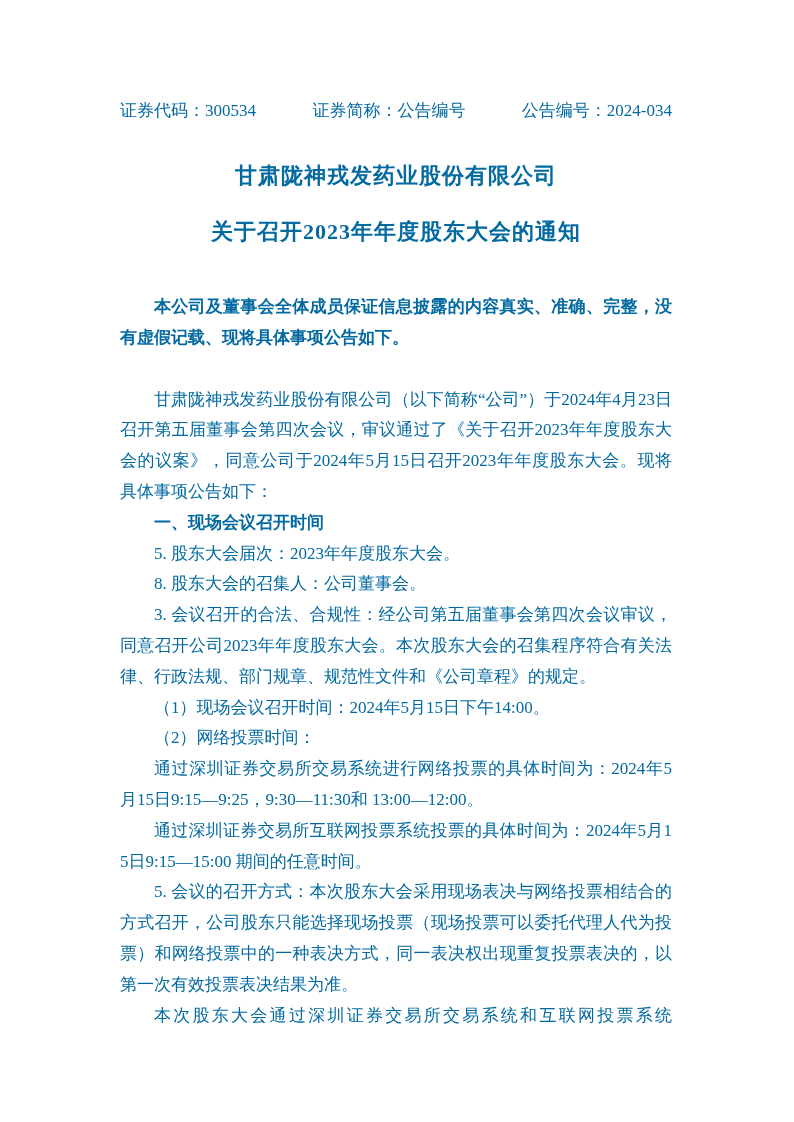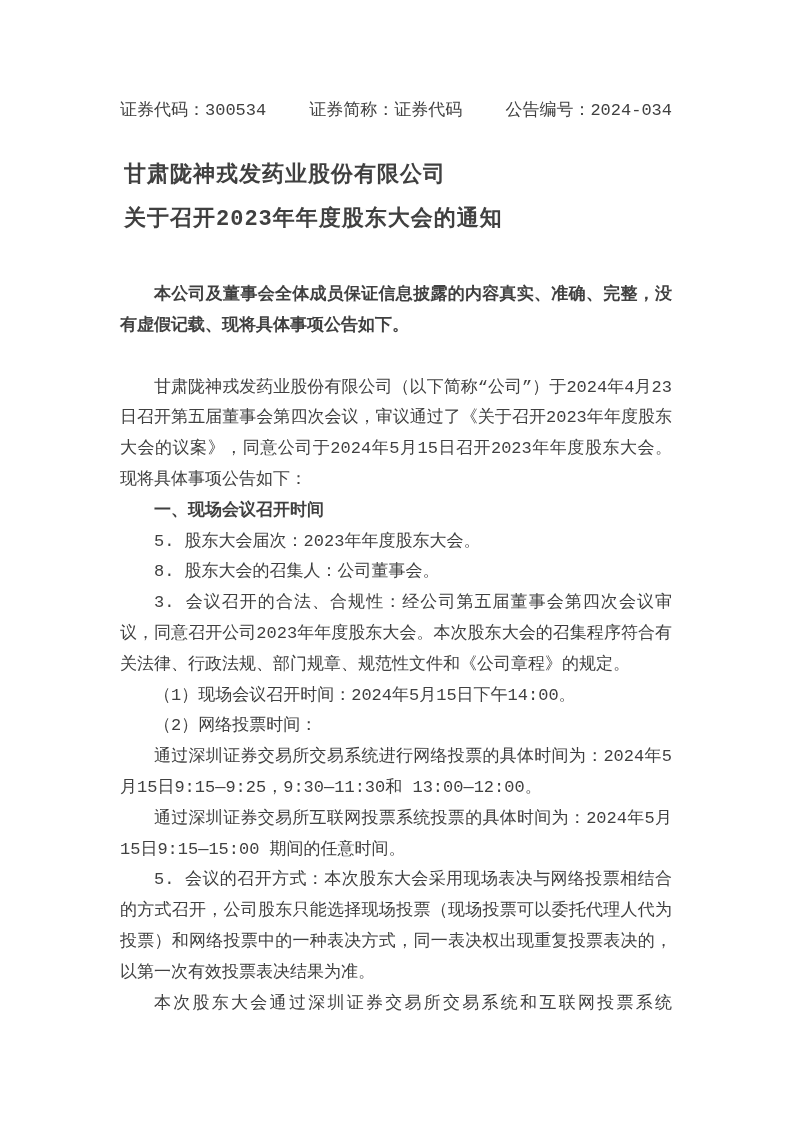--- a/index.html
+++ b/index.html
@@ -6,41 +6,41 @@
     margin: 0;
     padding: 0;
     background: #ffffff;
   }
   .page {
     position: relative;
     width: 794px;
     height: 1122px;
     margin: 0 auto;
     background: #ffffff;
-    color: #404040;
+    color: #0369a1;
     box-sizing: border-box;
     padding: 96px 122px 0 120px;
-    font-family: Liberation Mono, monospace;
+    font-family: Liberation Serif, serif;
     overflow: hidden;
   }
   .header-row {
     display: flex;
     justify-content: space-between;
     align-items: baseline;
     font-size: 17px;
     line-height: 30px;
     margin-bottom: 30px;
     white-space: nowrap;
   }
   .doc-title {
-    margin: 4px;
+    margin: 16px;
     font-size: 22px;
     line-height: 40px;
     font-weight: bold;
-    text-align: left;
+    text-align: center;
     letter-spacing: 1px;
   }
   .doc-title.subject {
     margin-bottom: 40px;
   }
   .body-text p {
     margin: 0;
     font-size: 17px;
     line-height: 30.8px;
     text-align: justify;
@@ -57,21 +57,21 @@
     text-align-last: justify;
   }
 </style>
 </head>
 <body>
 
 <div class="page">
 
   <div class="header-row">
     <span><span>证券代码：</span><span>300534</span></span>
-    <span><span>证券简称：</span><span>证券代码</span></span>
+    <span><span>证券简称：</span><span>公告编号</span></span>
     <span><span>公告编号：</span><span>2024-034</span></span>
   </div>
 
   <h1 class="doc-title">甘肃陇神戎发药业股份有限公司</h1>
   <h2 class="doc-title subject">关于召开2023年年度股东大会的通知</h2>
 
   <div class="body-text">
       <p class="bold gap-after">本公司及董事会全体成员保证信息披露的内容真实、准确、完整，没有虚假记载、现将具体事项公告如下。</p>
       <p>甘肃陇神戎发药业股份有限公司（以下简称“公司”）于2024年4月23日召开第五届董事会第四次会议，审议通过了《关于召开2023年年度股东大会的议案》，同意公司于2024年5月15日召开2023年年度股东大会。现将具体事项公告如下：</p>
       <p class="bold">一、现场会议召开时间</p>

